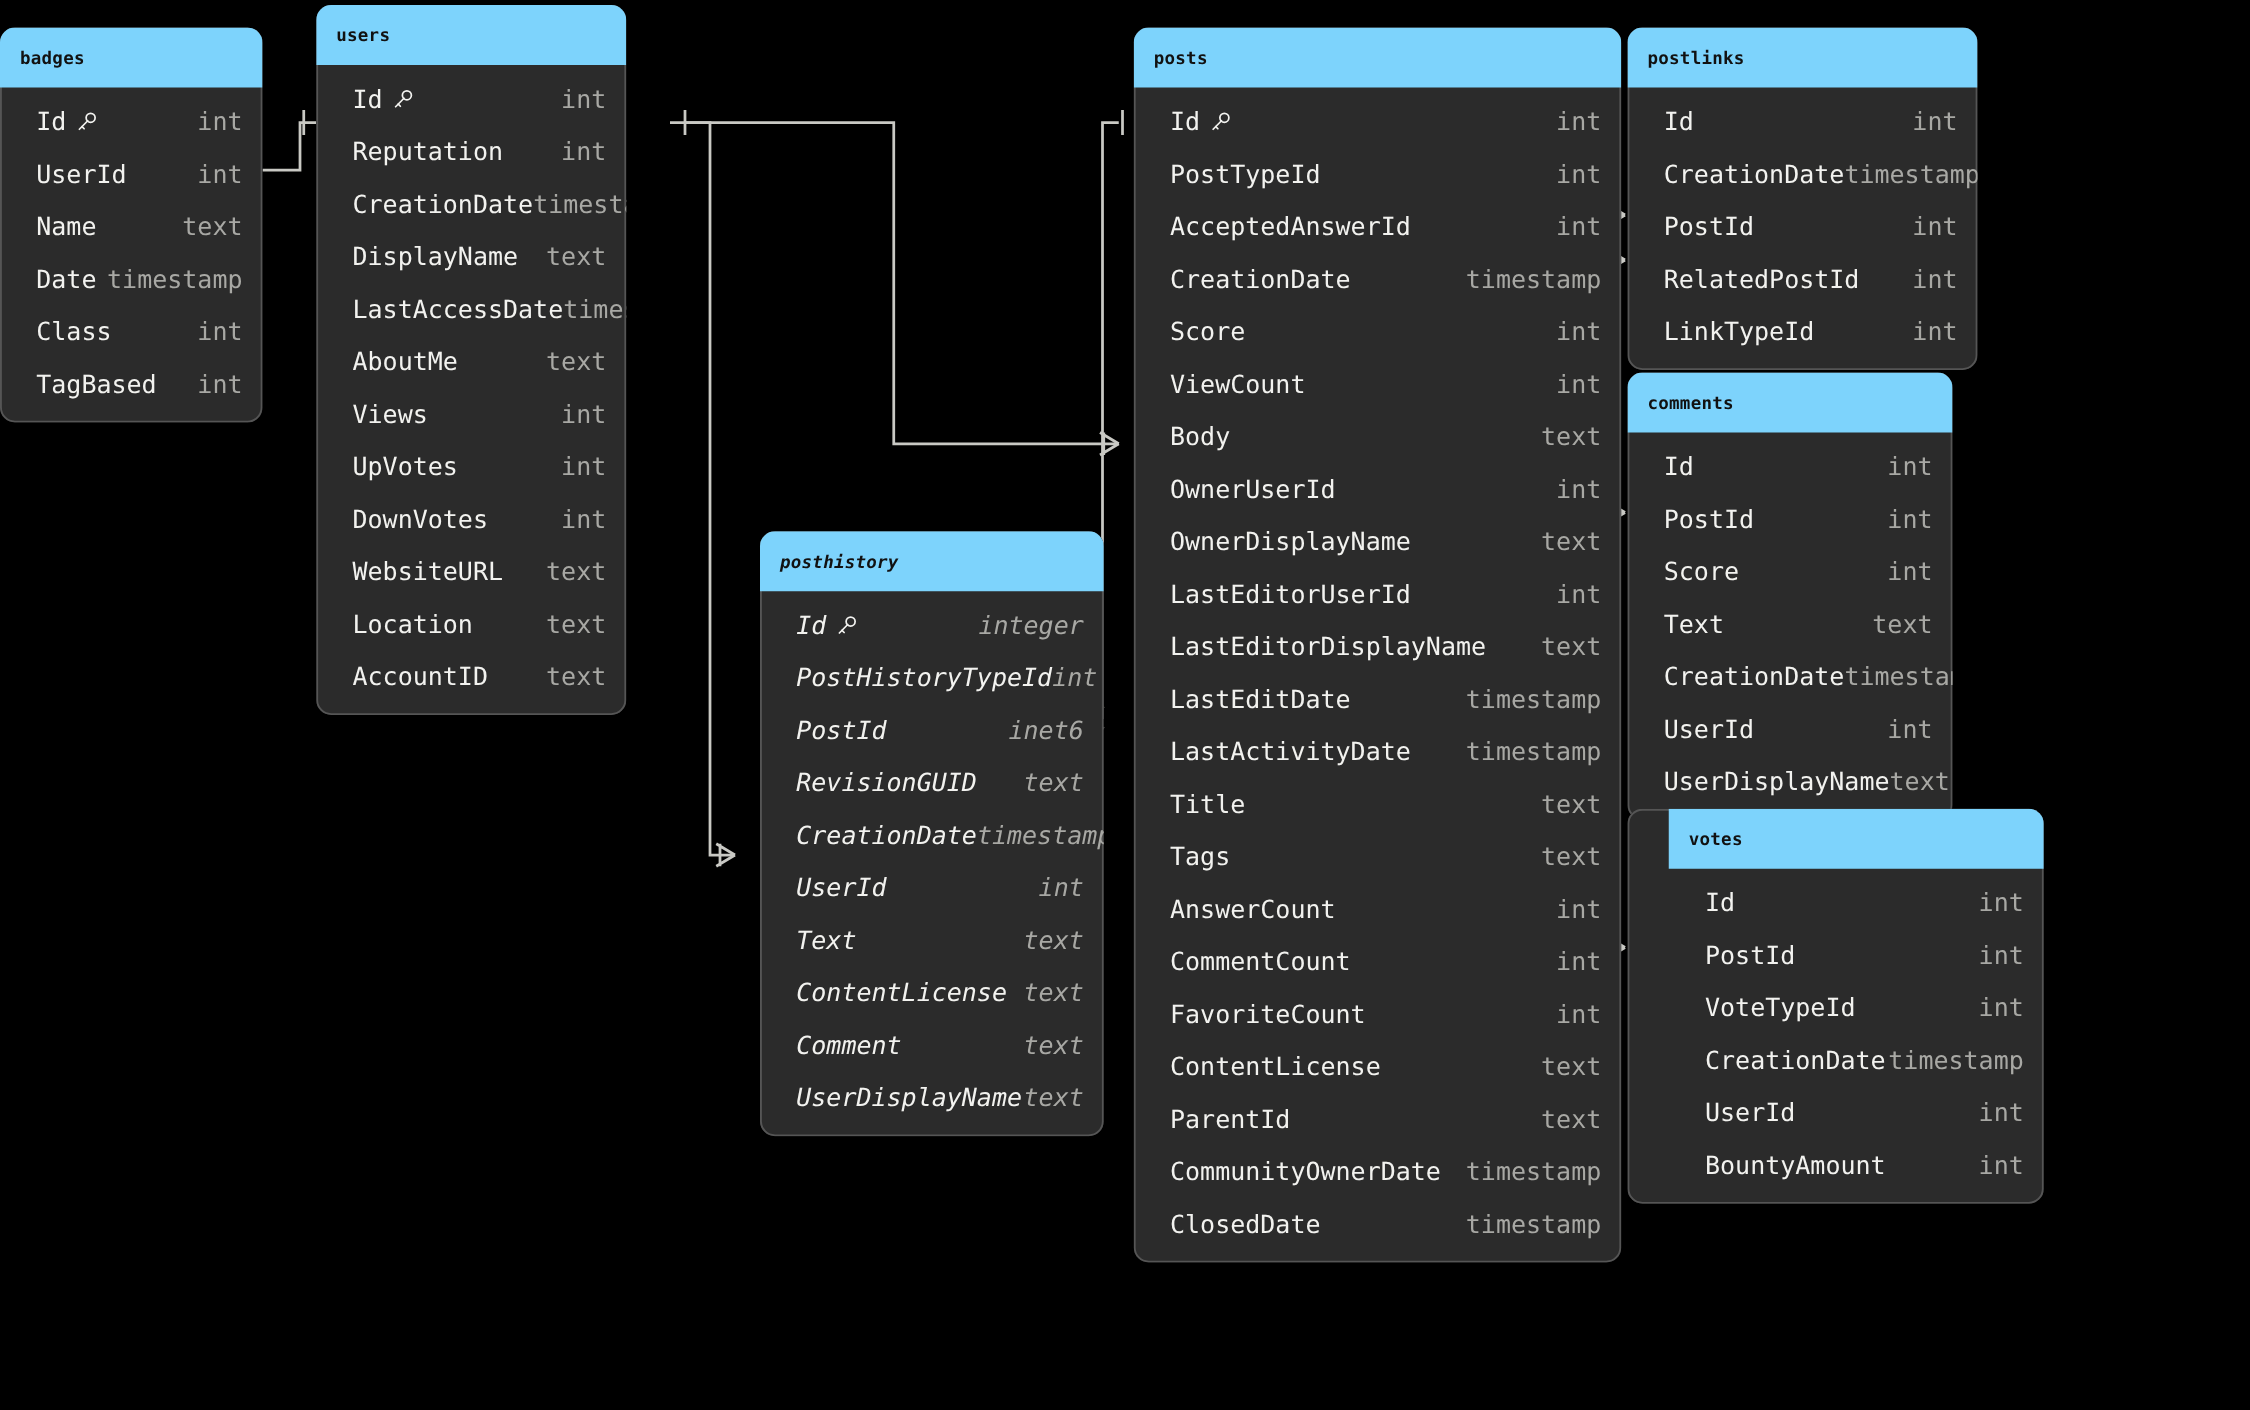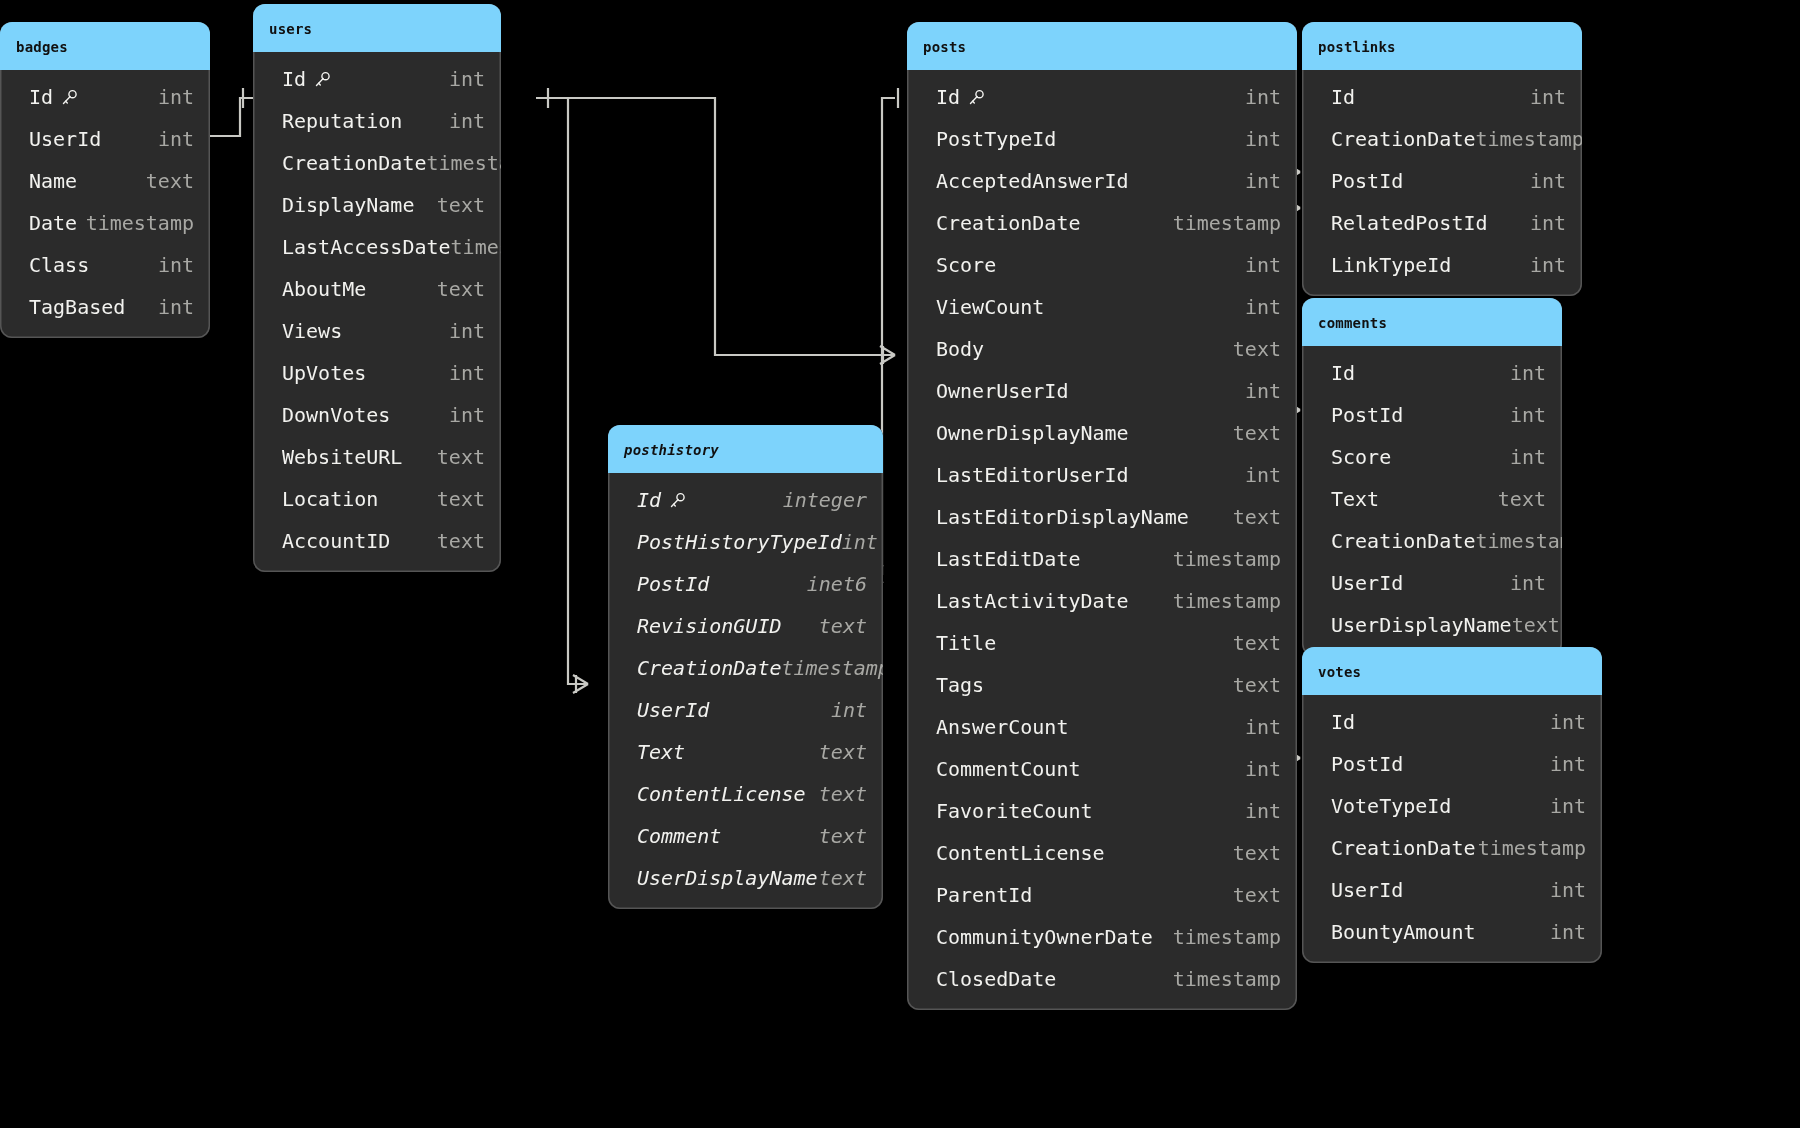--- a/index.html
+++ b/index.html
@@ -512,21 +512,21 @@
             <span class="ty">int</span>
           </div>
           <div class="row">
             <span class="nm">
               <span>UserDisplayName</span>
             </span>
             <span class="ty">text</span>
           </div>
         </div>
       </div>
-      <div class="table" style="left: 1302px; top: 647px; width: 300px;">
+      <div class="table" style="left: 1302px; top: 647px; width: 300px; padding-left: 33px;">
         <div class="hdr">votes</div>
         <div class="body">
           <div class="row">
             <span class="nm">
               <span>Id</span>
             </span>
             <span class="ty">int</span>
           </div>
           <div class="row">
             <span class="nm">

